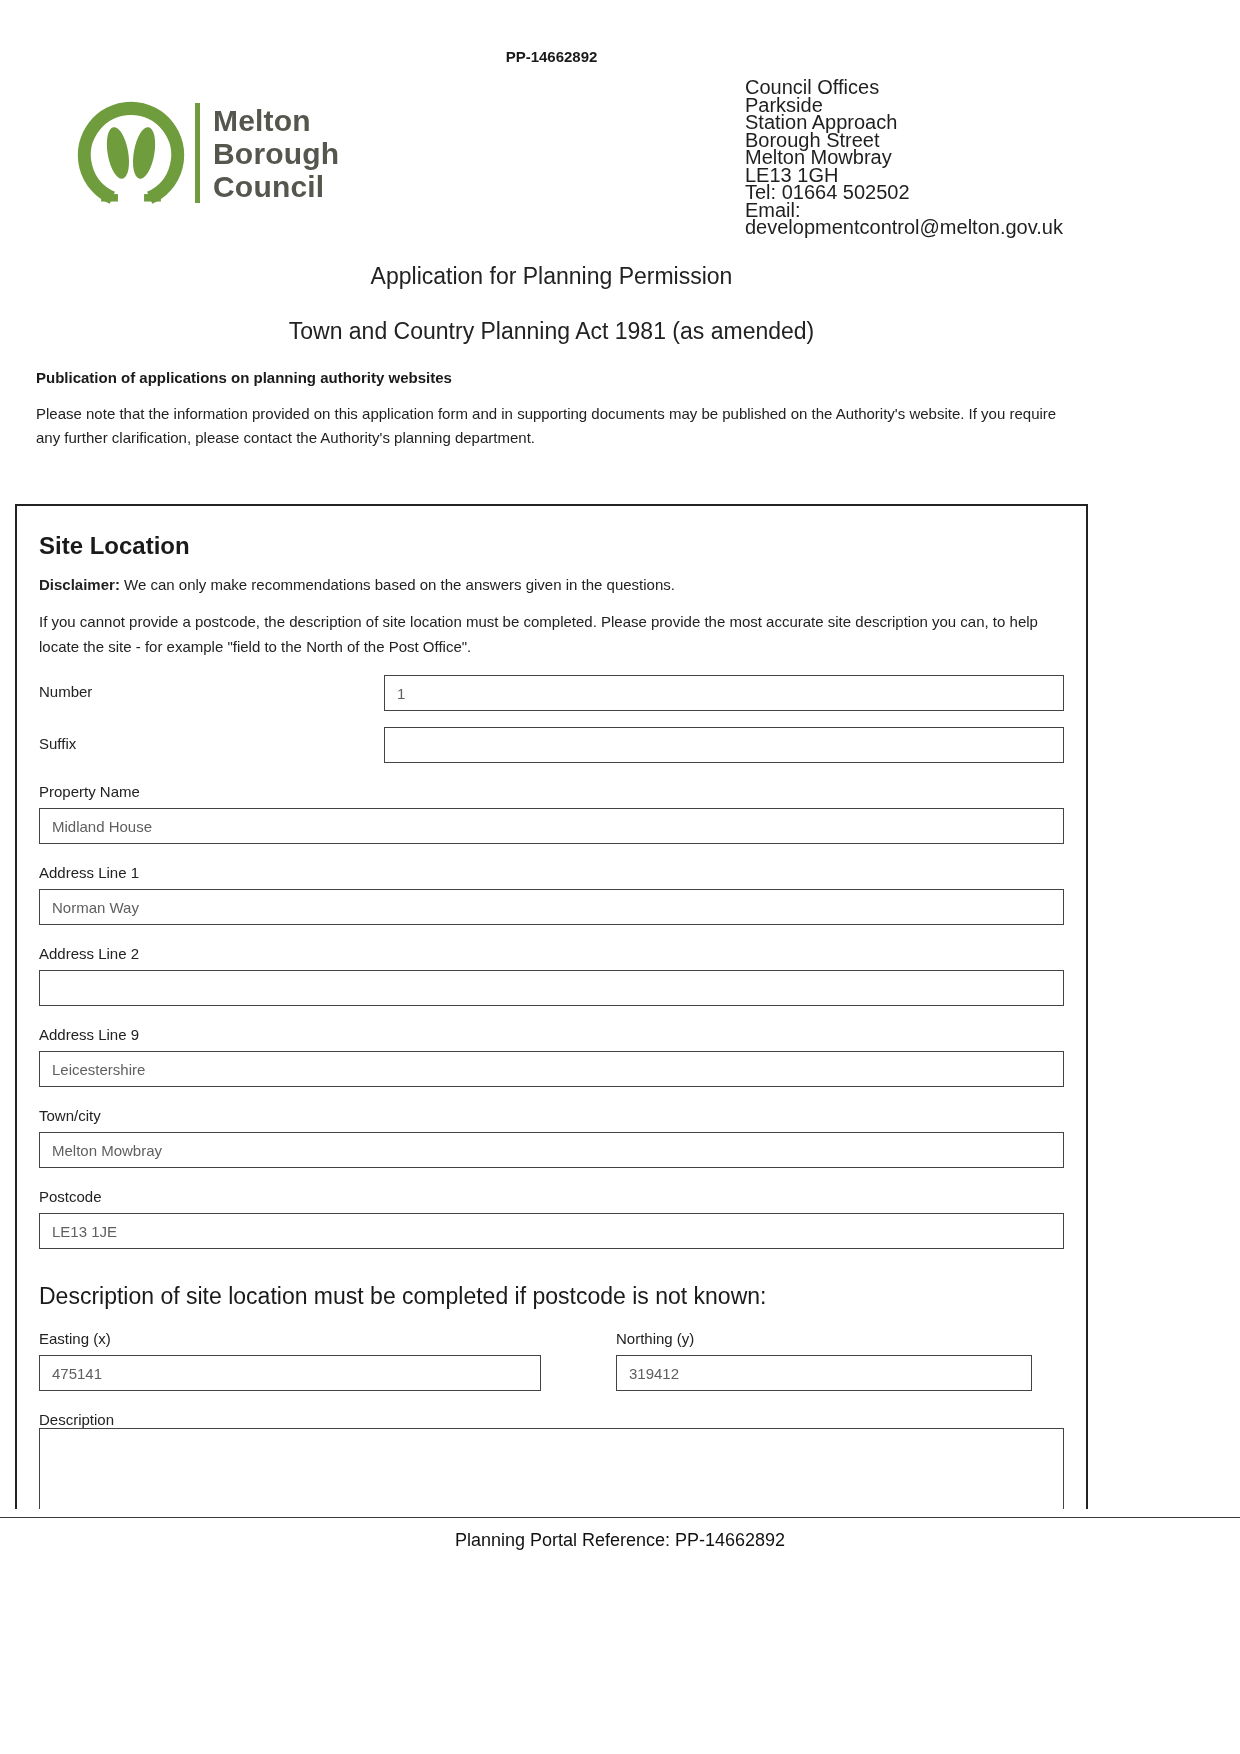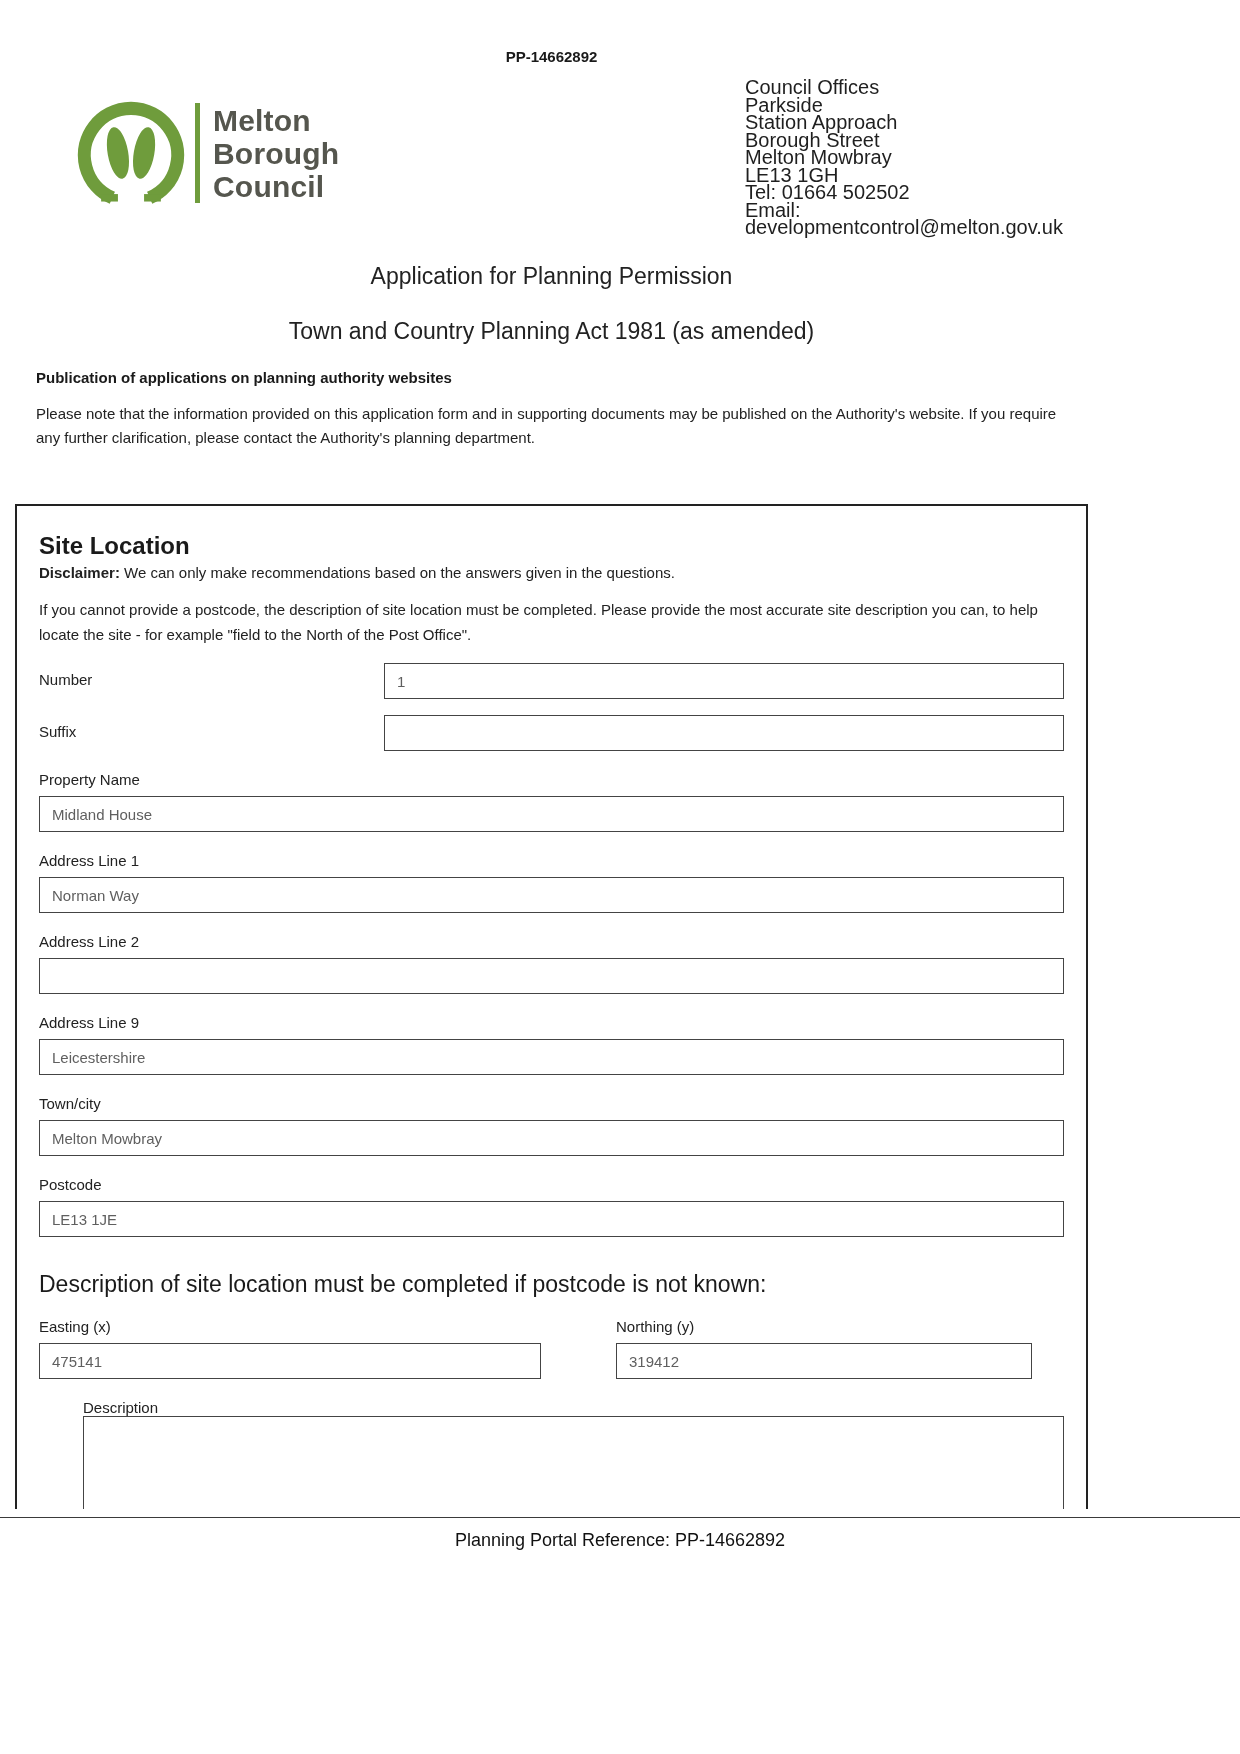--- a/index.html
+++ b/index.html
@@ -37,21 +37,21 @@
 
   .section-box {
     margin-top: 54px;
     border: 2px solid #222;
     border-bottom: none;
     padding: 20px 22px 0 22px;
     height: 1005px;
     overflow: hidden;
   }
   .section-title { font-size: 24px; font-weight: bold; margin: 6px 0 0 0; color: #1a1a1a; }
-  .disclaimer { margin-top: 4px; font-size: 15px; color: #222; }
+  .disclaimer { margin-top: 16px; font-size: 15px; color: #222; }
   .disclaimer .bold { font-weight: bold; }
   .intro { margin-top: 16px; font-size: 15px; line-height: 25px; max-width: 1020px; color: #222; }
 
   .row-inline { display: flex; align-items: flex-start; margin-top: 16px; }
   .row-inline .f-label { width: 345px; padding-top: 8px; }
   .row-inline input { flex: 1; }
 
   .f-label { font-size: 15px; color: #222; display: block; }
 
   .row-stacked { margin-top: 20px; }
@@ -69,21 +69,21 @@
     outline: none;
   }
 
   .desc-heading { margin-top: 34px; font-size: 23px; font-weight: normal; color: #1a1a1a; }
 
   .coords-row { display: flex; margin-top: 20px; gap: 43px; }
   .coord-col-east  { width: 502px; margin-right: 32px; }
   .coord-col-north { width: 416px; }
   .coords-row .f-label { margin-bottom: 8px; }
 
-  .desc-field { margin-top: 20px; margin-left: 44px; }
+  .desc-field { margin-top: 20px; }
   .desc-field textarea { height: 150px; padding-top: 8px; resize: none; }
 
   .footer-divider { margin-top: 8px; border-top: 1px solid #3a3a3a; width: 1240px; }
   .page-footer { margin-top: 12px; text-align: center; font-size: 18px; color: #111; }
 </style>
 </head>
 <body>
 
 <div class="content">
 

